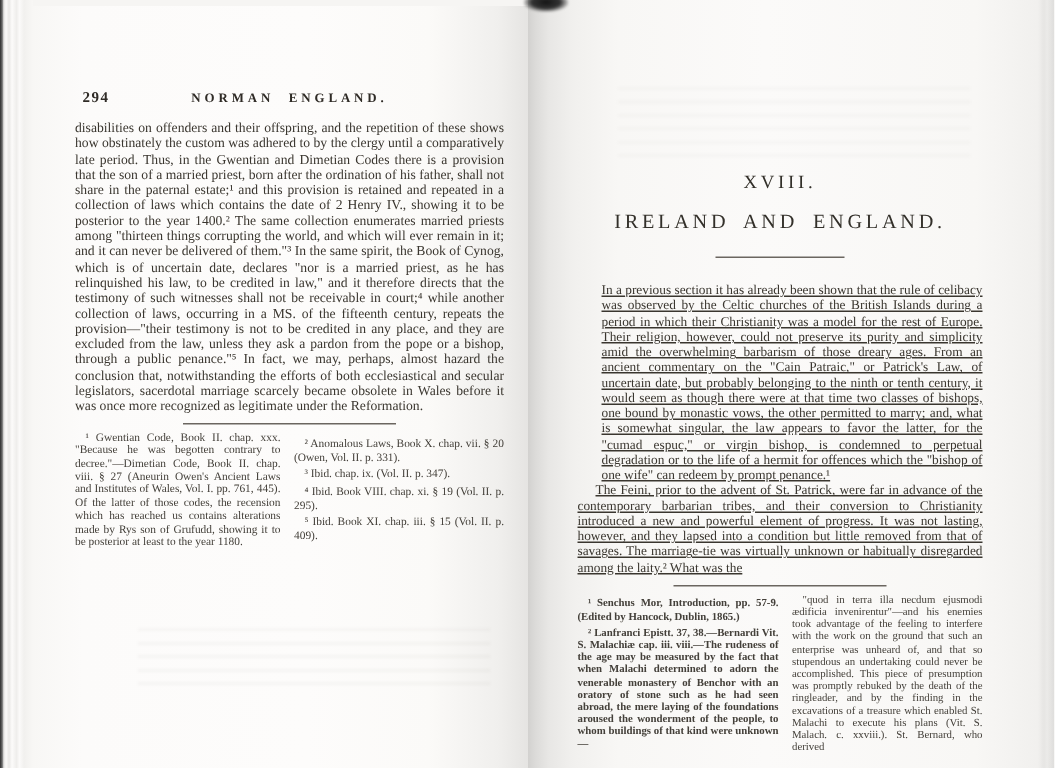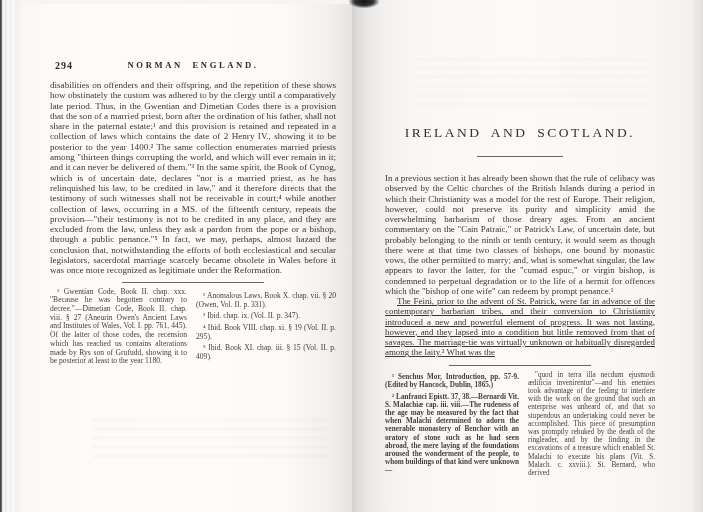--- a/index.html
+++ b/index.html
@@ -76,21 +76,21 @@
   .rp-content { position:absolute; left:33px; top:114px; width:270px; color:#3a362f; }
   .chapnum {
     margin:0; text-align:center; font-size:12.5px; font-weight:normal;
     letter-spacing:2.5px; color:#33302a;
   }
   .chaptitle {
     margin:11px 0 0 0; text-align:center; font-size:13.5px; font-weight:normal;
     letter-spacing:2.5px; word-spacing:4px; color:#33302a;
   }
   .title-rule { width:86px; margin:15px auto 0 auto; height:1px; background:#6b6660; }
-  .rp-body { margin:16px 0 0 0; font-size:8.9px; line-height:10.25px; text-align:justify; }
+  .rp-body { margin:16px 0 0 16px; font-size:8.9px; line-height:10.25px; text-align:justify;text-decoration:underline; }
   .rp-body2 { margin:0; text-indent:12px; font-size:8.9px; line-height:10.25px; text-align:justify;text-decoration:underline; }
   .rp-rule { width:142px; margin:7px auto 0 auto; }
   .rp-content .fn { font-size:7.2px; line-height:8.2px; }
   .rp-content .fn-col-l { width:134px;font-weight:bold; }
 </style>
 </head>
 <body>
 
 <div class="spread">
 
@@ -116,21 +116,22 @@
           <p class="fn">⁵ Ibid. Book XI. chap. iii. § 15 (Vol. II. p. 409).</p>
         </div>
       </div>
     </div>
     <div class="ghost ghost-lp"></div>
   </div>
 
   <div class="page-right">
     <div class="ghost ghost-rp"></div>
     <div class="rp-content">
-      <h1 class="chaptitle">IRELAND AND SCOTLAND.</h1>
+      <h2 class="chapnum">XVIII.</h2>
+      <h1 class="chaptitle">IRELAND AND ENGLAND.</h1>
       <div class="title-rule"></div>
       <p class="rp-body">In a previous section it has already been shown that the rule of celibacy was observed by the Celtic churches of the British Islands during a period in which their Christianity was a model for the rest of Europe. Their religion, however, could not preserve its purity and simplicity amid the overwhelming barbarism of those dreary ages. From an ancient commentary on the "Cain Patraic," or Patrick's Law, of uncertain date, but probably belonging to the ninth or tenth century, it would seem as though there were at that time two classes of bishops, one bound by monastic vows, the other permitted to marry; and, what is somewhat singular, the law appears to favor the latter, for the "cumad espuc," or virgin bishop, is condemned to perpetual degradation or to the life of a hermit for offences which the "bishop of one wife" can redeem by prompt penance.¹</p>
       <p class="rp-body2">The Feini, prior to the advent of St. Patrick, were far in advance of the contemporary barbarian tribes, and their conversion to Christianity introduced a new and powerful element of progress. It was not lasting, however, and they lapsed into a condition but little removed from that of savages. The marriage-tie was virtually unknown or habitually disregarded among the laity.² What was the</p>
       <div class="fn-rule rp-rule"></div>
       <div class="fns">
         <div class="fn-col-l">
           <p class="fn">¹ Senchus Mor, Introduction, pp. 57-9. (Edited by Hancock, Dublin, 1865.)</p>
           <p class="fn">² Lanfranci Epistt. 37, 38.—Bernardi Vit. S. Malachiæ cap. iii. viii.—The rudeness of the age may be measured by the fact that when Malachi determined to adorn the venerable monastery of Benchor with an oratory of stone such as he had seen abroad, the mere laying of the foundations aroused the wonderment of the people, to whom buildings of that kind were unknown—</p>
         </div>
         <div class="fn-div"></div>

